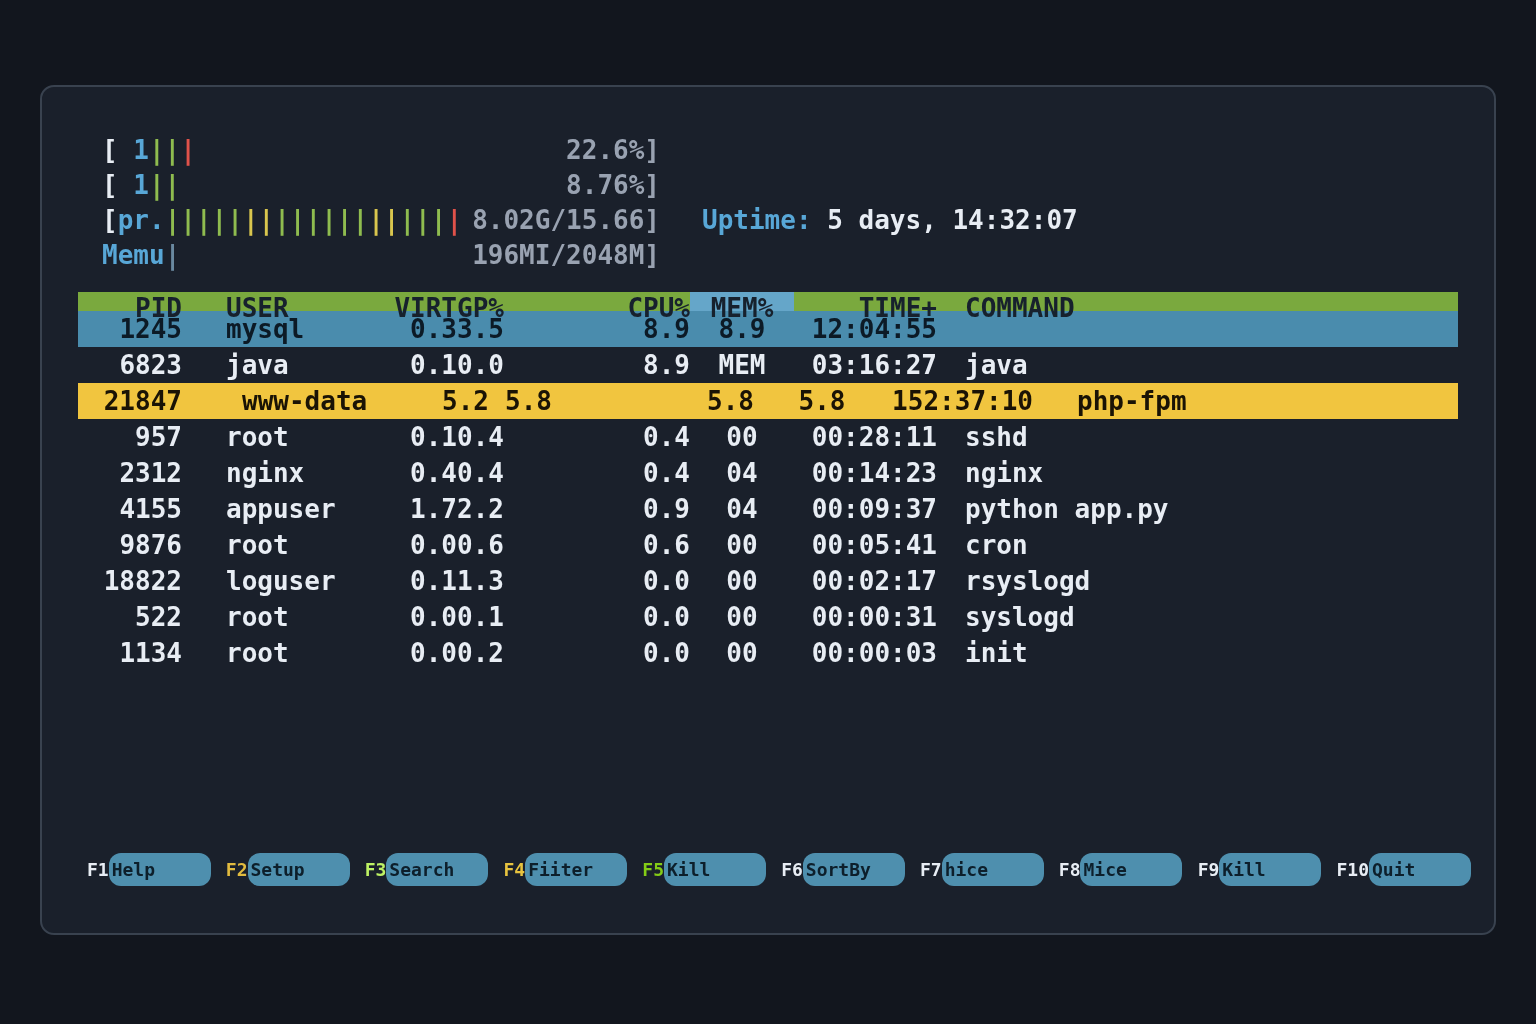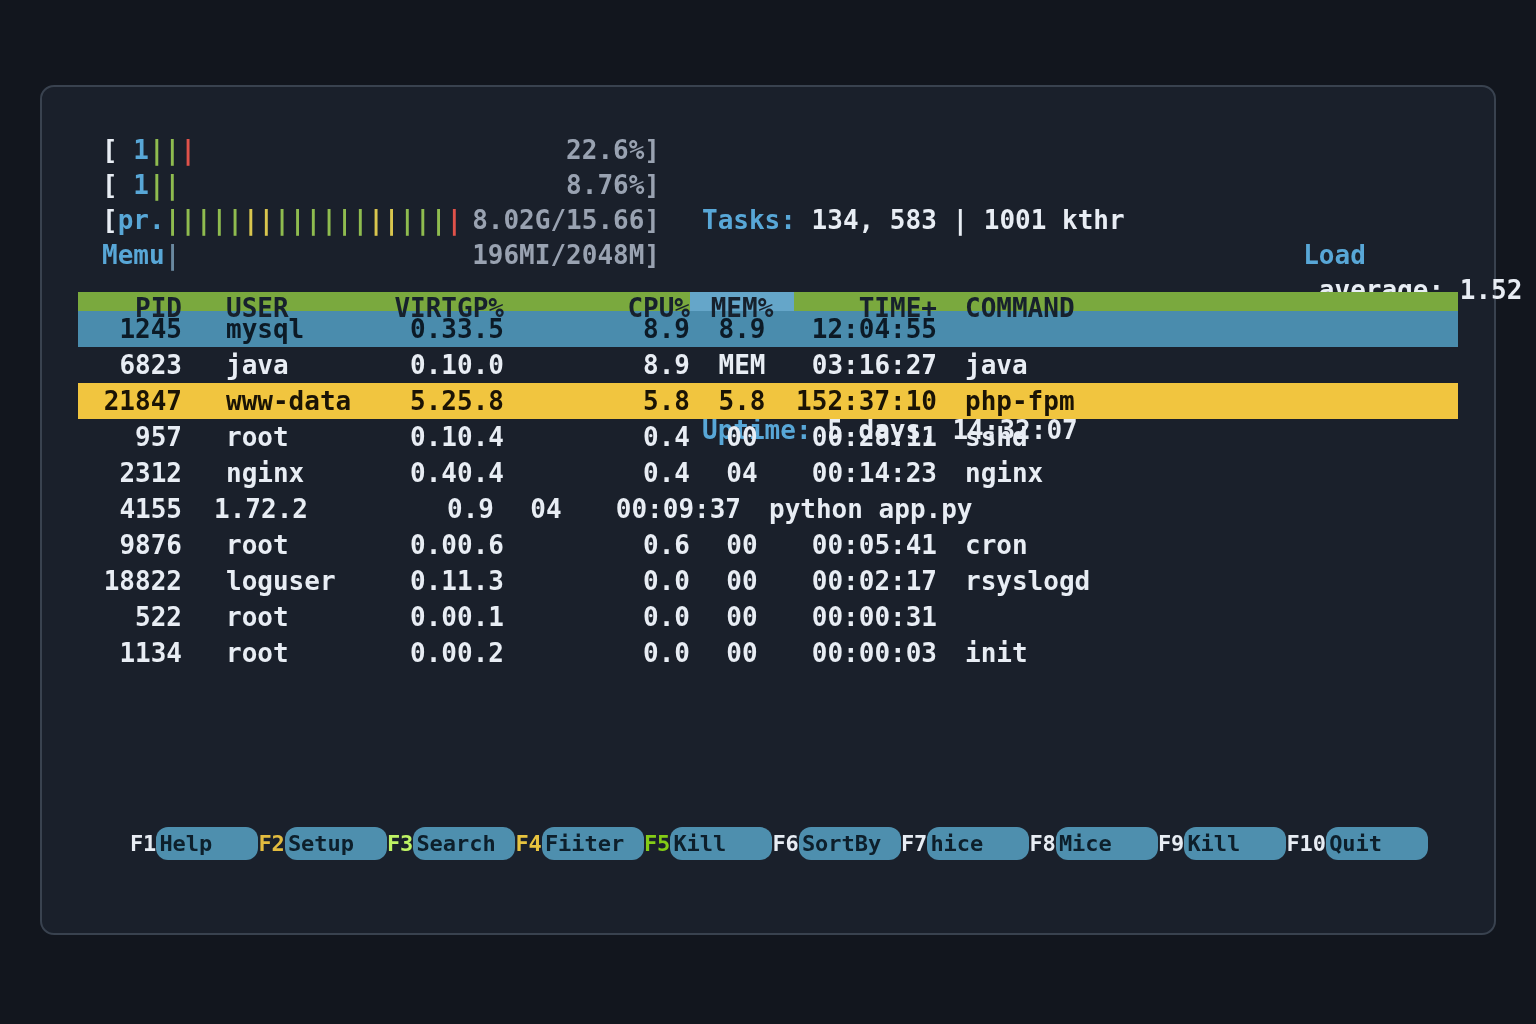--- a/index.html
+++ b/index.html
@@ -17,61 +17,53 @@
   .stats{position:absolute;left:660px;top:46px;font-size:26px;line-height:35px;color:#e8edf4;white-space:pre;}
   .cyan{color:#58a7d7;}
   .stat-line{display:flex;}
   .load-group{margin-left:22px;}
 
   
   .proc-table{position:absolute;left:36px;top:205px;width:1380px;font-size:26px;}
   .thead{display:flex;height:19px;line-height:33px;background:#7aa93e;color:#17212d;}
   .trow{display:flex;height:36px;line-height:36px;color:#e8edf4;}
   .trow.selected{background:#4a8cad;color:#0c1a26;}
-  .trow.warning{background:#f1c53f;color:#1a1305;}
+  .trow.warning{background:#f1c53f;color:#1a1305;gap:16px;}
   .hcell,.cell{display:block;box-sizing:border-box;white-space:pre;overflow:visible;}
   .c-pid{width:104px;text-align:right;}
   .c-user{width:196px;text-align:left;padding-left:44px;}
   .c-virt{width:79px;text-align:right;}
   .c-gp{width:120px;text-align:left;}
   .c-cpu{width:113px;text-align:right;}
   .c-mem{width:104px;text-align:center;}
   .c-time{width:160px;text-align:right;padding-right:17px;}
   .c-command{flex:1;text-align:left;padding-left:11px;}
   .mem-h{background:#65a6c9;}
 
   
-  .fkeys{position:absolute;left:45px;top:740px;width:1384px;display:flex;
-    justify-content:center;font-size:22px;line-height:33px;}
+  .fkeys{position:absolute;left:45px;top:766px;width:1384px;display:flex;
+    justify-content:space-between;font-size:18px;line-height:33px;}
   .fkey{display:flex;cursor:pointer;}
   .fkey-num{color:#e8edf4;}
   .fkey-label{background:#4e8fae;color:#0d1f2b;min-width:96px;padding:0 3px;white-space:pre;border-radius:12px;}
 </style>
 </head>
 <body>
 
 <div class="screen">
   <div class="panel">
 
     <div class="meters">
         <div class="meter-row"><span class="meter-lead"><span>[</span><span style="color: rgb(88, 167, 215);"> 1</span><span style="color: rgb(143, 188, 79);">||</span><span style="color: rgb(224, 82, 74);">|</span></span><span class="meter-value">22.6%]</span></div>
         <div class="meter-row"><span class="meter-lead"><span>[</span><span style="color: rgb(88, 167, 215);"> 1</span><span style="color: rgb(143, 188, 79);">||</span></span><span class="meter-value">8.76%]</span></div>
         <div class="meter-row"><span class="meter-lead"><span>[</span><span style="color: rgb(88, 167, 215);">pr.</span><span style="color: rgb(143, 188, 79);">|||||</span><span style="color: rgb(217, 198, 78);">||</span><span style="color: rgb(143, 188, 79);">||||||</span><span style="color: rgb(217, 198, 78);">||</span><span style="color: rgb(143, 188, 79);">|||</span><span style="color: rgb(224, 82, 74);">|</span></span><span class="meter-value">8.02G/15.66]</span></div>
         <div class="meter-row"><span class="meter-lead"><span></span><span style="color: rgb(88, 167, 215);">Memu</span><span style="color: rgb(106, 137, 160);">|</span></span><span class="meter-value">196MI/2048M]</span></div>
       </div>
 
     <div class="stats">
-      <div class="stat-line">
-        <span class="cyan">Tasks:</span>
-        <span> 134, 583 | 1001 kthr</span>
-        <span class="load-group">
-          <span class="cyan">Load</span>
-          <span> average: 1.52</span>
-        </span>
-      </div>
       <div class="stat-line">
         <span class="cyan">Uptime:</span>
         <span> 5 days, 14:32:07</span>
       </div>
     </div>
 
     <div class="proc-table">
       <div class="thead">
           <span class="hcell c-pid">PID</span>
           <span class="hcell c-user">USER</span>
@@ -127,20 +119,21 @@
             <span class="cell c-user">nginx</span>
             <span class="cell c-virt">0.4</span>
             <span class="cell c-gp">0.4</span>
             <span class="cell c-cpu">0.4</span>
             <span class="cell c-mem">04</span>
             <span class="cell c-time">00:14:23</span>
             <span class="cell c-command">nginx</span>
           </div>
           <div class="trow">
             <span class="cell c-pid">4155</span>
+            <span class="cell c-user">appuser</span>
             <span class="cell c-virt">1.7</span>
             <span class="cell c-gp">2.2</span>
             <span class="cell c-cpu">0.9</span>
             <span class="cell c-mem">04</span>
             <span class="cell c-time">00:09:37</span>
             <span class="cell c-command">python app.py</span>
           </div>
           <div class="trow">
             <span class="cell c-pid">9876</span>
             <span class="cell c-user">root</span>
@@ -162,20 +155,21 @@
             <span class="cell c-command">rsyslogd</span>
           </div>
           <div class="trow">
             <span class="cell c-pid">522</span>
             <span class="cell c-user">root</span>
             <span class="cell c-virt">0.0</span>
             <span class="cell c-gp">0.1</span>
             <span class="cell c-cpu">0.0</span>
             <span class="cell c-mem">00</span>
             <span class="cell c-time">00:00:31</span>
+            <span class="cell c-command">syslogd</span>
           </div>
           <div class="trow">
             <span class="cell c-pid">1134</span>
             <span class="cell c-user">root</span>
             <span class="cell c-virt">0.0</span>
             <span class="cell c-gp">0.2</span>
             <span class="cell c-cpu">0.0</span>
             <span class="cell c-mem">00</span>
             <span class="cell c-time">00:00:03</span>
             <span class="cell c-command">init</span>

